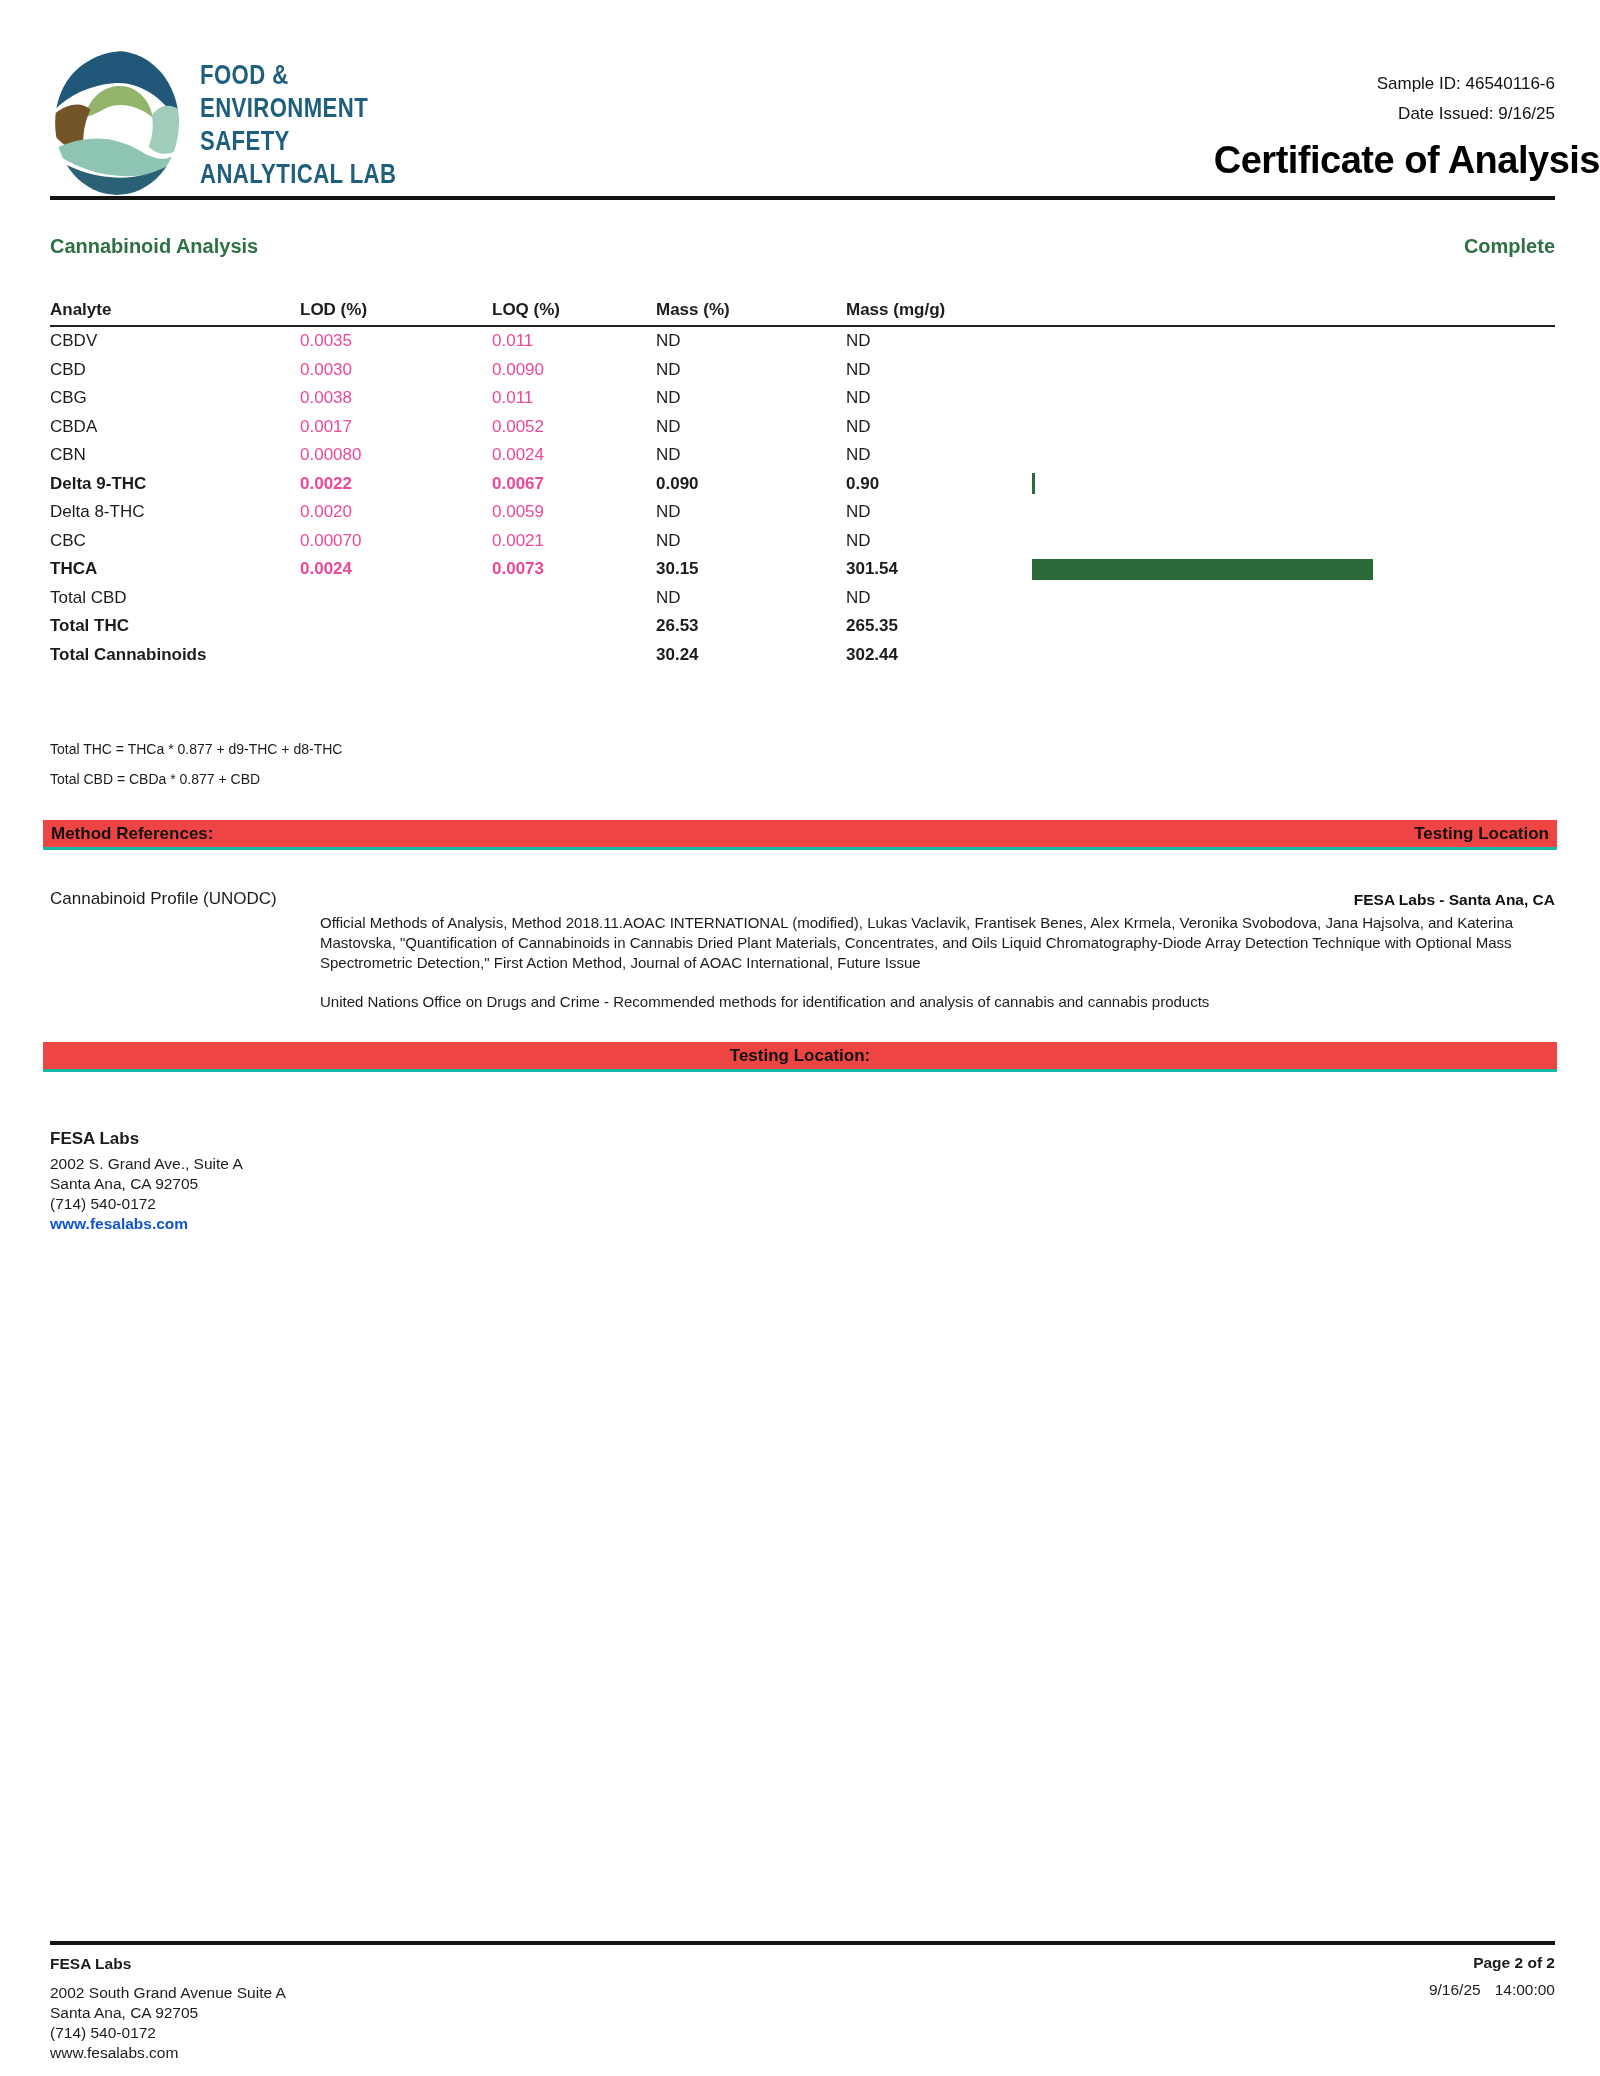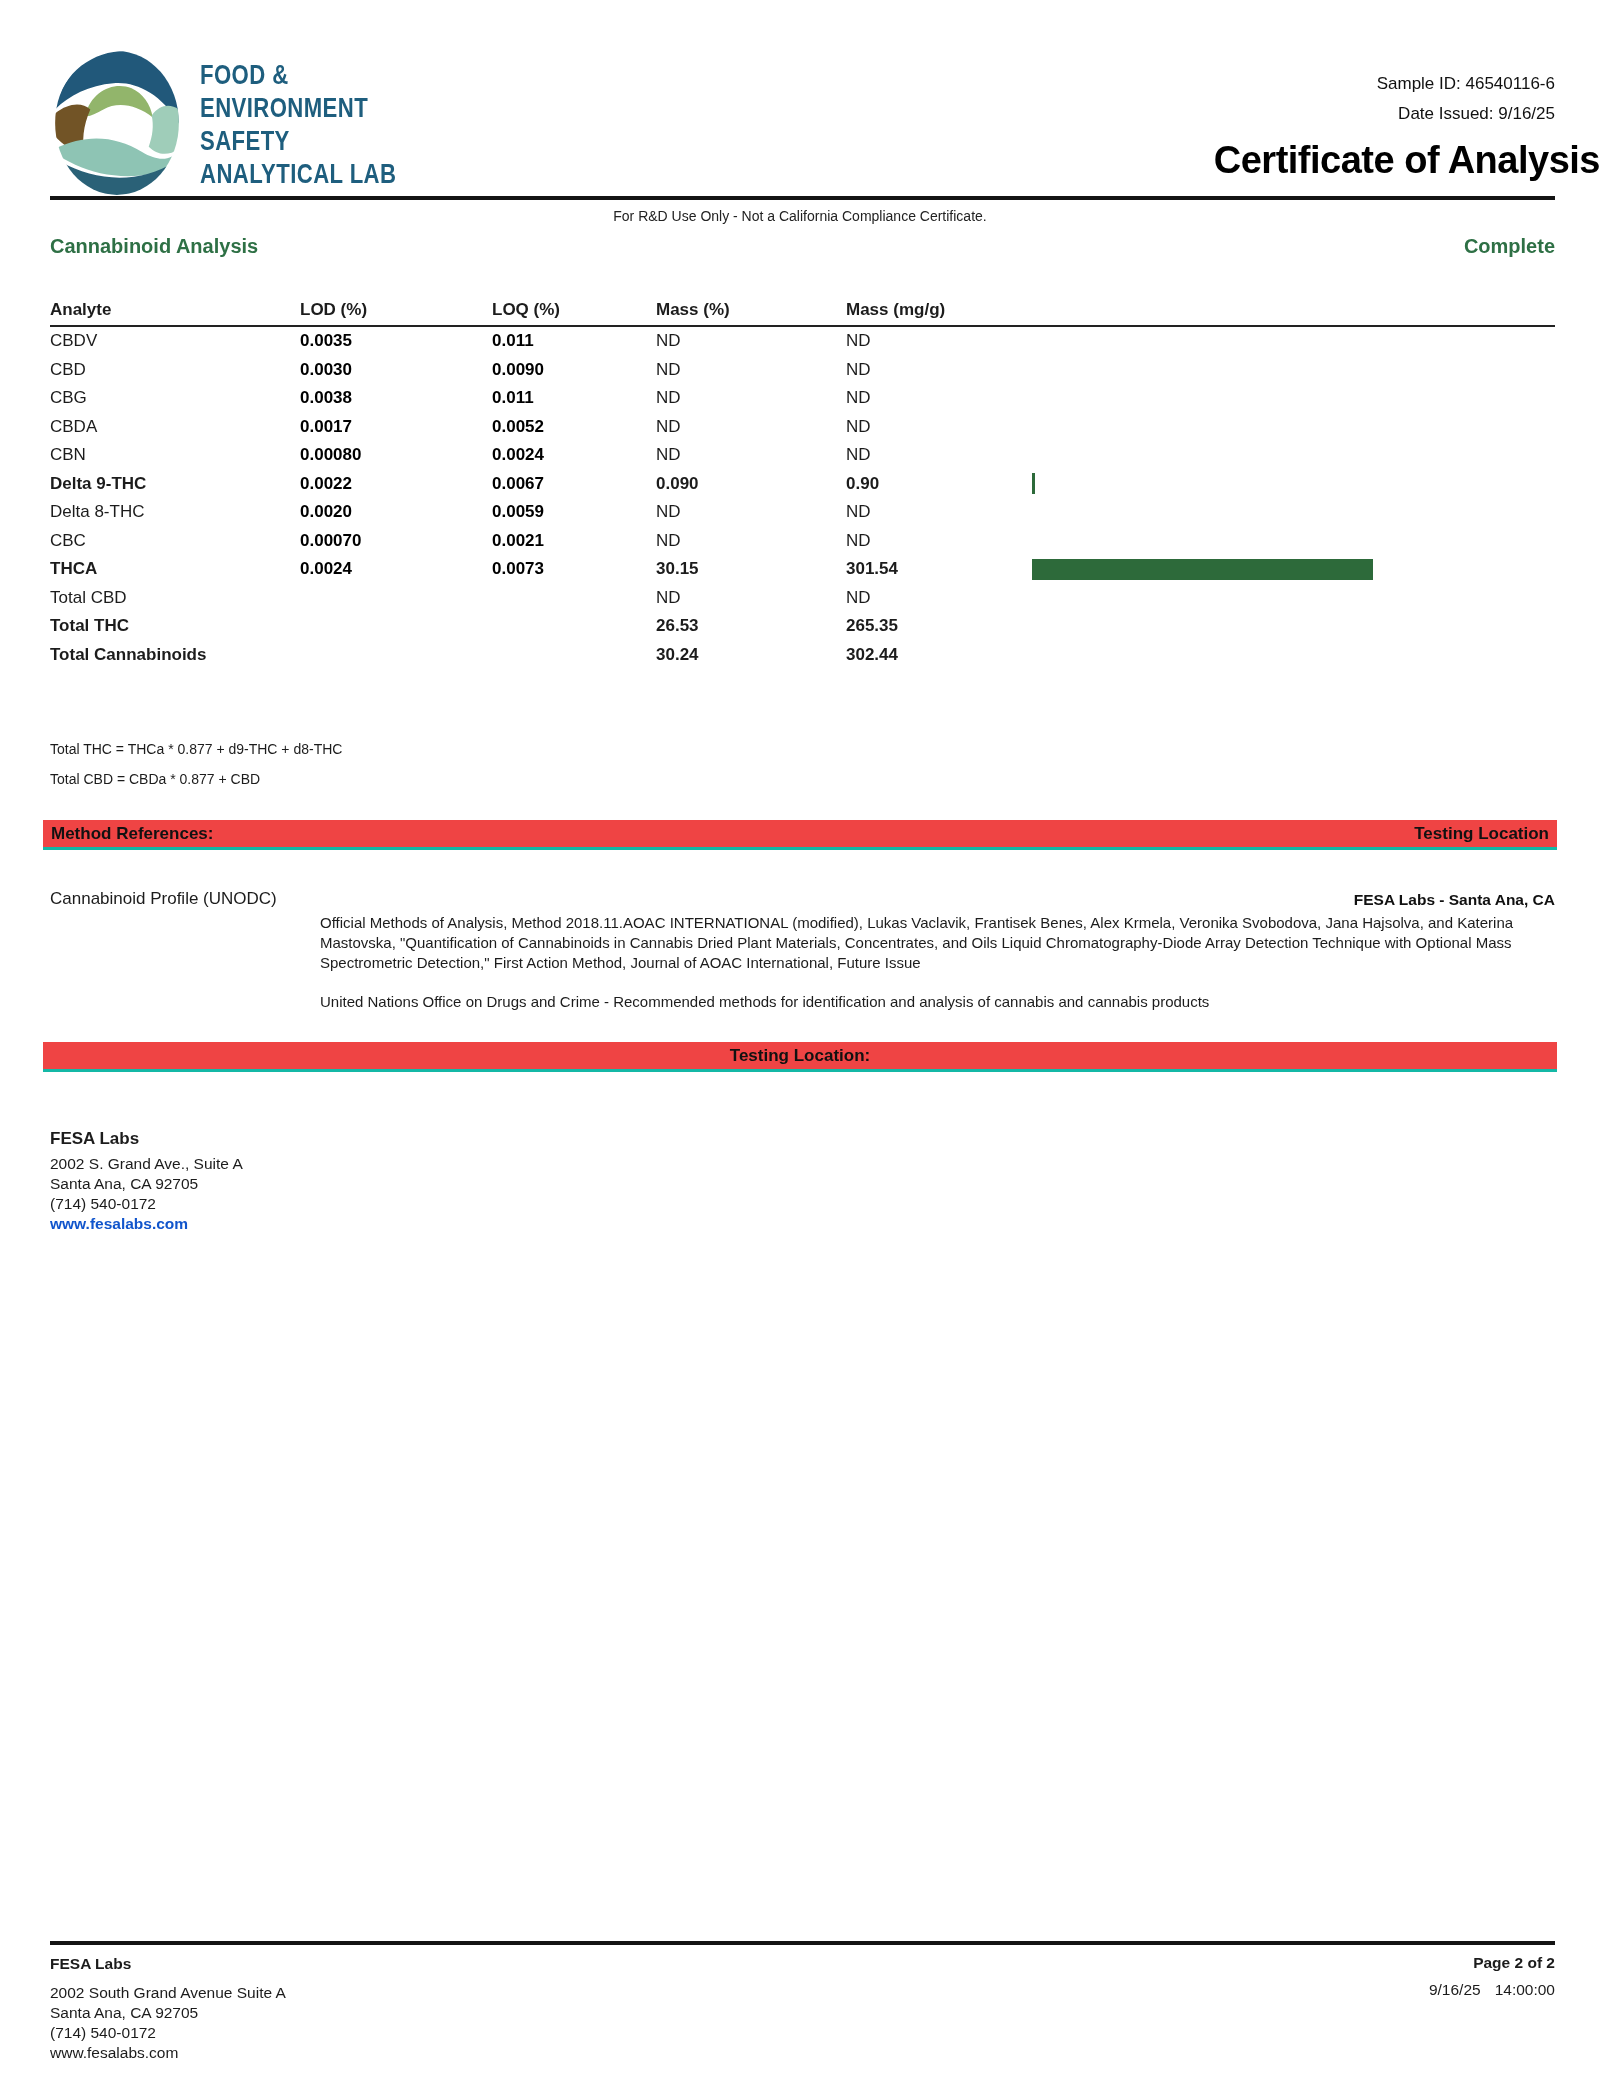--- a/index.html
+++ b/index.html
@@ -23,21 +23,21 @@
   .subtitle{position:absolute;left:0;top:201px;width:100%;text-align:center;font-size:14px;color:#222;}
   
   .section-row{position:absolute;left:50px;right:45px;top:228px;display:flex;justify-content:space-between;}
   .section-row .green{font-size:20px;font-weight:700;color:#2e7045;}
   
   .cannab-table{position:absolute;left:50px;right:45px;top:288px;}
   .t-row{display:grid;grid-template-columns:250px 192px 164px 190px 175px 1fr;align-items:center;}
   .t-head{height:30px;border-bottom:2.5px solid #222;font-weight:700;font-size:17px;}
   .t-body .t-row{height:28.5px;font-size:17px;}
   .t-row .num{text-align:left;}
-  .t-row .dim{color:#000000;font-weight:bold;}
+  .t-row .dim{color:#ec4899;}
   .t-row.bold{font-weight:700;}
   .bar-cell{height:28.5px;display:flex;align-items:center;padding-left:11px;}
   .mass-bar{height:21px;background:#2d6a3a;}
   
   .footnotes{position:absolute;left:50px;top:732px;font-size:14px;color:#1c1c1c;line-height:20px;}
   .footnotes div+div{margin-top:10px;}
   
   .section-bar{position:absolute;left:43px;right:43px;height:30px;background:#ef4444;
     border-bottom:3px solid #14b8a6;display:flex;justify-content:space-between;align-items:center;
     padding:0 8px;box-sizing:border-box;font-size:17px;font-weight:700;color:#111;}
@@ -92,21 +92,20 @@
     <div>ANALYTICAL LAB</div>
   </div>
 
   <div class="meta">
     <div>Sample ID: 46540116-6</div>
     <div>Date Issued: 9/16/25</div>
   </div>
 
   <div class="doc-title">Certificate of Analysis</div>
   <div class="rule-1"></div>
-  <div class="subtitle">For R&amp;D Use Only - Not a California Compliance Certificate.</div>
 
   <div class="section-row">
     <div class="green" style="color: rgb(46, 112, 69);">Cannabinoid Analysis</div>
     <div class="green" style="color: rgb(46, 112, 69);">Complete</div>
   </div>
 
   <div class="cannab-table">
     <div class="t-row t-head">
       <div>Analyte</div>
       <div class="num">LOD (%)</div>

